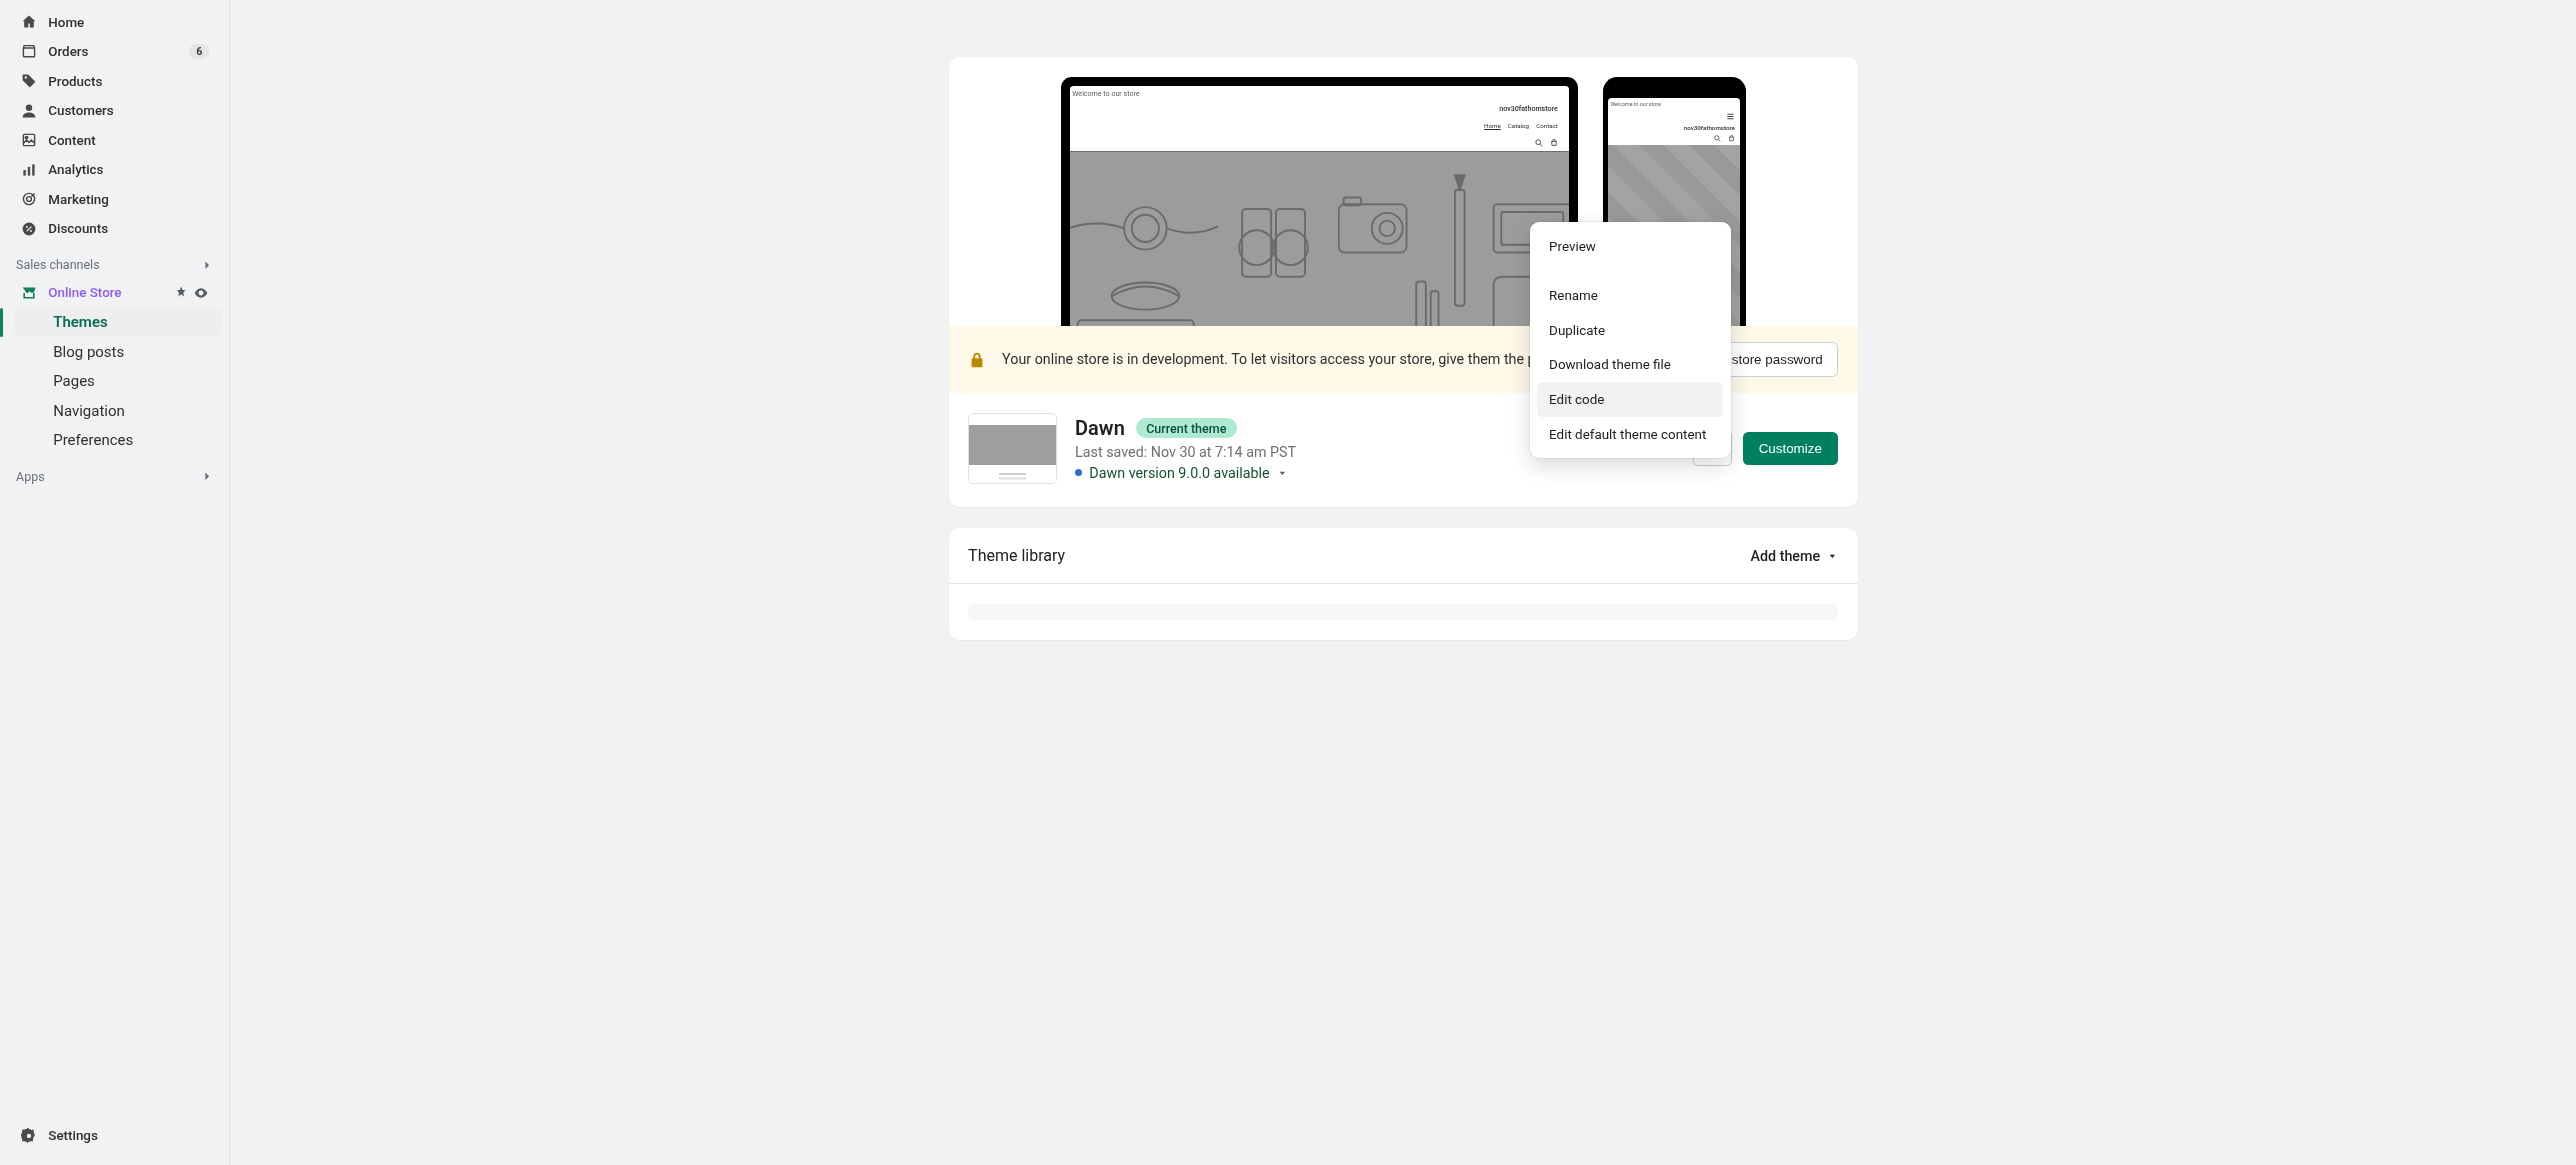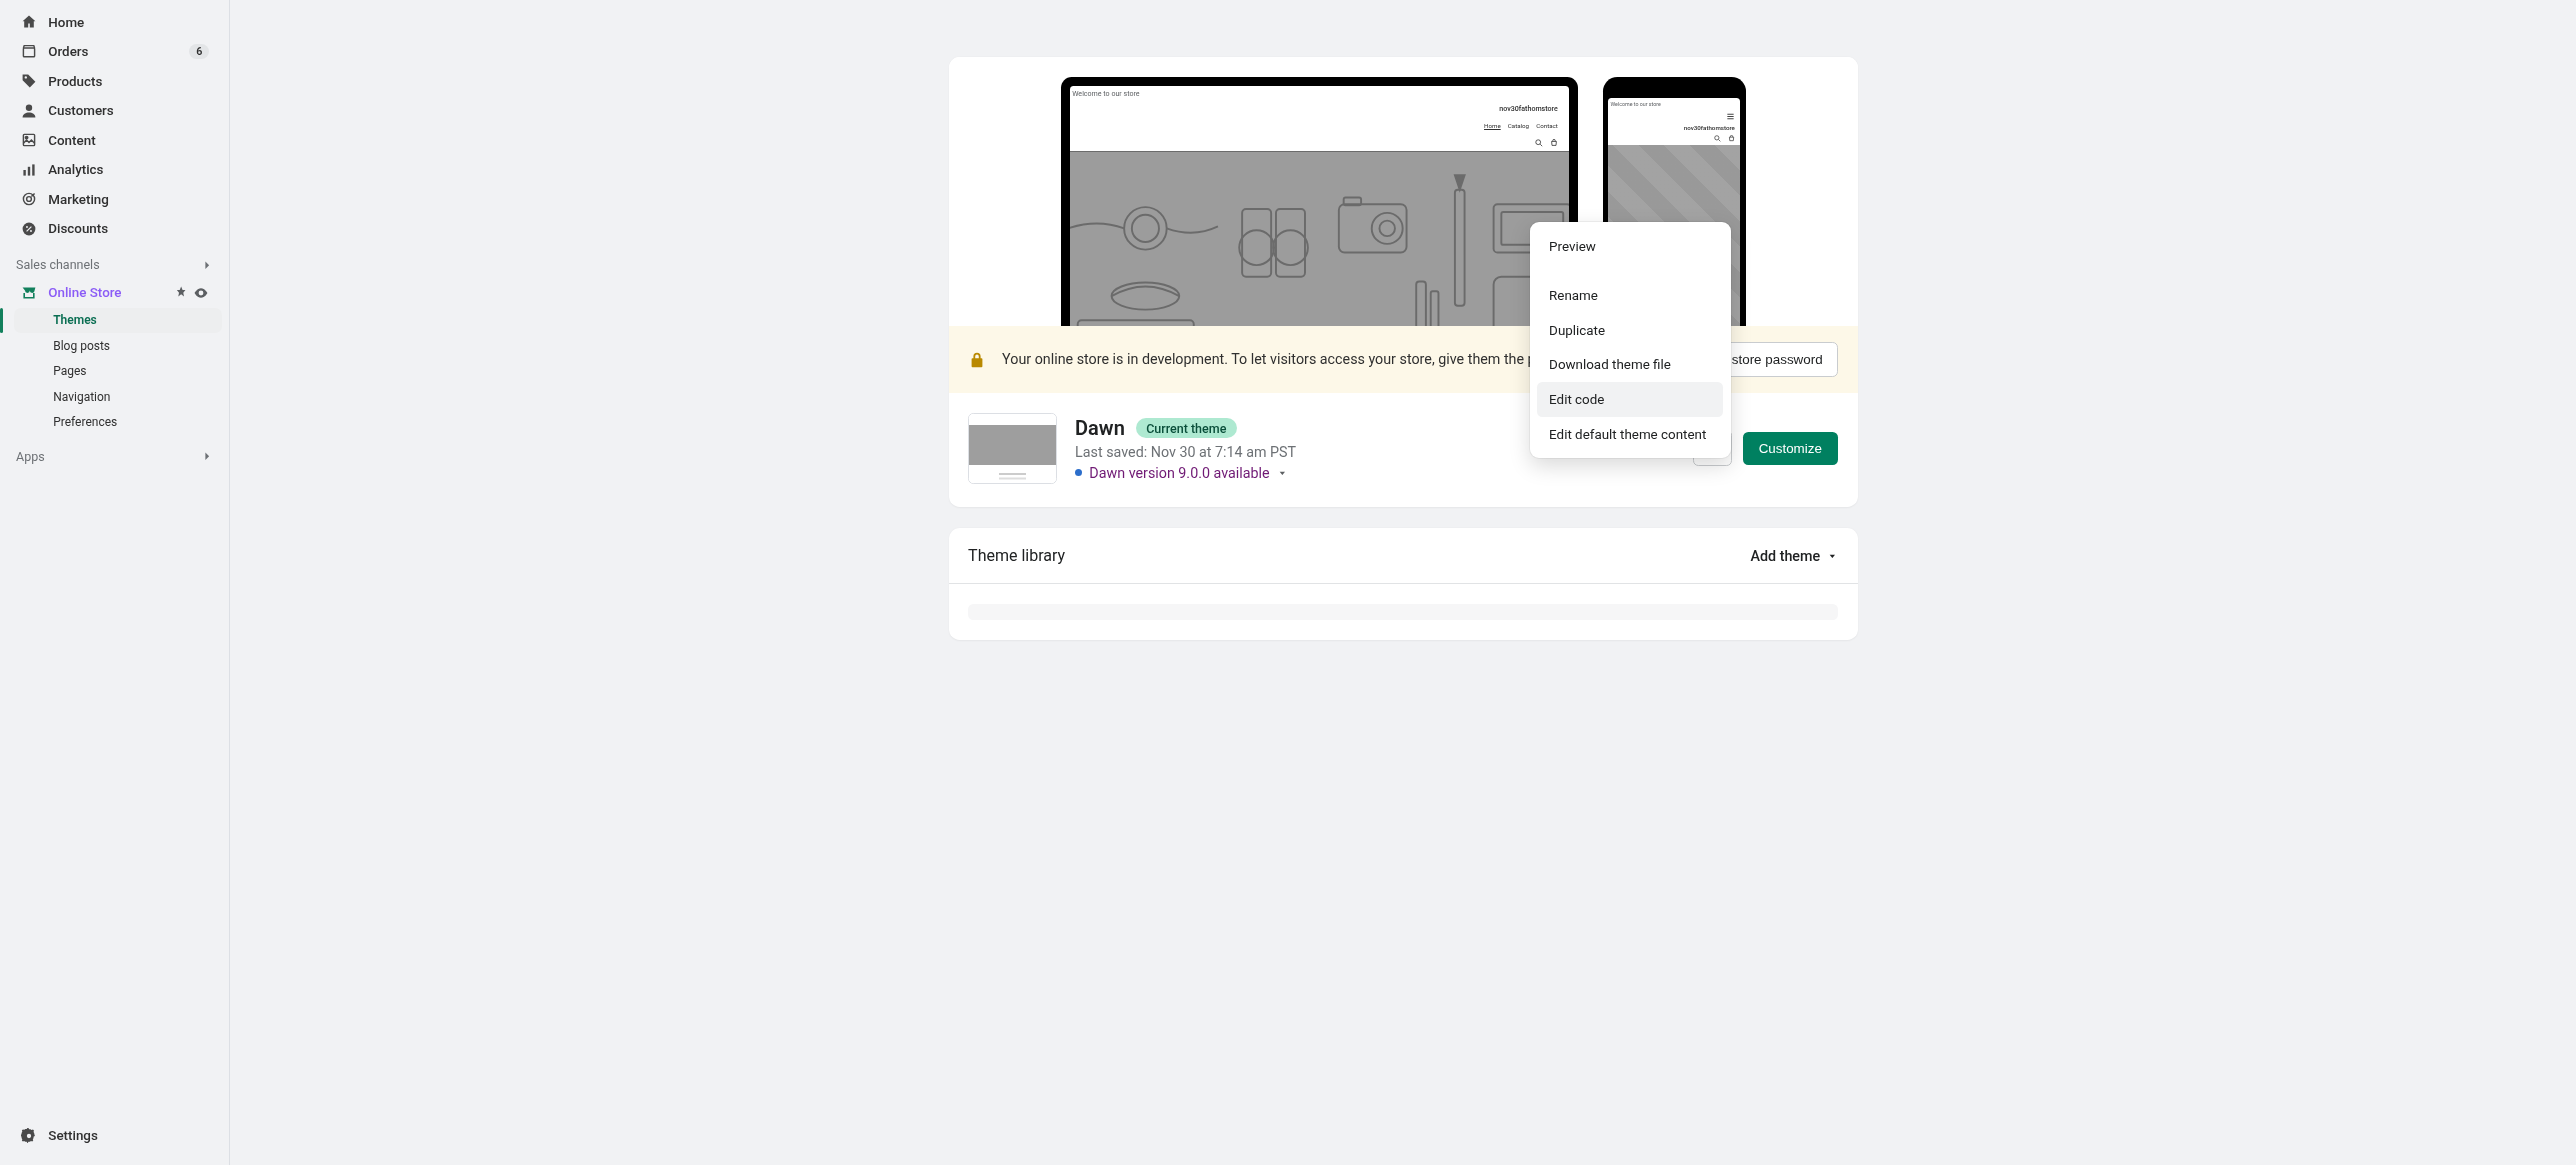--- a/index.html
+++ b/index.html
@@ -11,21 +11,21 @@
 .sidebar-top { flex: 1; overflow-y: auto; }
 .nav-item { display: flex; align-items: center; gap: 10.7px; padding: 5.3px 12.5px; margin: 0.9px 7.1px; border-radius: 7.1px; cursor: pointer; font-size: 13.4px; font-weight: 500; color: #303030; }
 .nav-item .icn { width: 18px; height: 18px; display: flex; align-items: center; justify-content: center; color: #4a4a4a; }
 .nav-item .badge { margin-left: auto; background: #e3e5e7; color: #303030; font-size: 10.7px; font-weight: 600; border-radius: 9px; padding: 0.9px 7.1px; }
 .nav-section-header { display: flex; align-items: center; padding: 5.3px 16px; margin-top: 9px; font-size: 12.5px; color: #6d7175; }
 .nav-section-header .chev { margin-left: auto; color: #6d7175; }
 .nav-item.channel { color: #8b5cf6; }
 .nav-item.channel .trail { margin-left: auto; display: flex; gap: 5.3px; color: #5c5f62; }
 .nav-item.channel .icn svg { fill: #12805c; }
 .sub-items { margin-left: 7.1px; }
-.sub-item { display: flex; align-items: center; padding: 5.3px 12.5px 5.3px 39px; margin: 0.9px 7.1px; border-radius: 7.1px; cursor: pointer; font-size: 12px; color: #303030; }
+.sub-item { display: flex; align-items: center; padding: 5.3px 12.5px 5.3px 39px; margin: 0.9px 7.1px; border-radius: 7.1px; cursor: pointer; font-size: 15px; color: #303030; }
 .sub-item.active { background: #edeeef; color: #0a6e52; font-weight: 600; position: relative; }
 .sub-item.active::before { content: ""; position: absolute; left: -14.3px; top: 0; bottom: 0; width: 2.7px; background: #12805c; border-radius: 1.8px; }
 .sidebar-bottom { padding-bottom: 7.1px; }
 
 
 .main { flex: 1; overflow-y: auto; padding: 21.4px 36px; background: #f1f2f4; }
 .card { background: #ffffff; border-radius: 10.7px; box-shadow: 0 0.9px 1.8px rgba(0,0,0,0.05); margin: 36px auto 21.4px; max-width: 909px; position: relative; overflow: visible; }
 
 
 .preview-area { height: 269px; background: #ffffff; border-radius: 10.7px 10.7px 0 0; position: relative; overflow: hidden; display: flex; justify-content: center; gap: 25px; padding-top: 19.6px; }
@@ -56,21 +56,21 @@
 .thumb { width: 89px; height: 71px; border: 0.9px solid #dcdfe4; border-radius: 5.3px; background: #fff; overflow: hidden; display: flex; flex-direction: column; }
 .thumb .t-top { height: 10.7px; background: #fff; }
 .thumb .t-hero { flex: 1; background: #9e9e9e; }
 .thumb .t-caption { height: 18px; background: #fff; display:flex; align-items:center; justify-content:center; }
 .thumb .t-caption::before { content:""; width:27px; height:2.7px; background:#ccc; box-shadow: 0 4.5px 0 #ddd; }
 .theme-info { flex: 1; }
 .title-line { display: flex; align-items: center; gap: 10.7px; }
 .theme-name { font-size: 20px; font-weight: 600; }
 .pill { background: #aee9d1; color: #0a4f3a; font-size: 12.5px; font-weight: 500; padding: 2.7px 10.7px; border-radius: 12.5px; }
 .saved { color: #6d7175; font-size: 14.3px; margin-top: 3.6px; }
-.version-line { display: flex; align-items: center; gap: 7.1px; margin-top: 5.3px; font-size: 14.3px; color: #701a75; }
+.version-line { display: flex; align-items: center; gap: 7.1px; margin-top: 5.3px; font-size: 14.3px; color: #14532d; }
 .dot { width: 7.1px; height: 7.1px; border-radius: 50%; background: #2c6ecb; }
 .version-line .chev { color: #5c5f62; }
 .actions { display: flex; align-items: center; gap: 10.7px; }
 .btn-icon { width: 39px; height: 36px; border: 0.9px solid #c9cccf; border-radius: 5.3px; background: #fff; display: flex; align-items: center; justify-content: center; cursor: pointer; color: #5c5f62; }
 .btn-primary { background: #008060; color: #fff; border: none; border-radius: 5.3px; padding: 9px 16px; font-size: 13.4px; font-weight: 500; cursor: pointer; }
 
 
 .card2 { background: #ffffff; border-radius: 10.7px; box-shadow: 0 0.9px 1.8px rgba(0,0,0,0.05); margin: 0 auto; max-width: 909px; }
 .lib-header { display: flex; align-items: center; padding: 18px 19.6px; border-bottom: 0.9px solid #e1e3e5; }
 .lib-title { font-size: 16px; font-weight: 400; }

